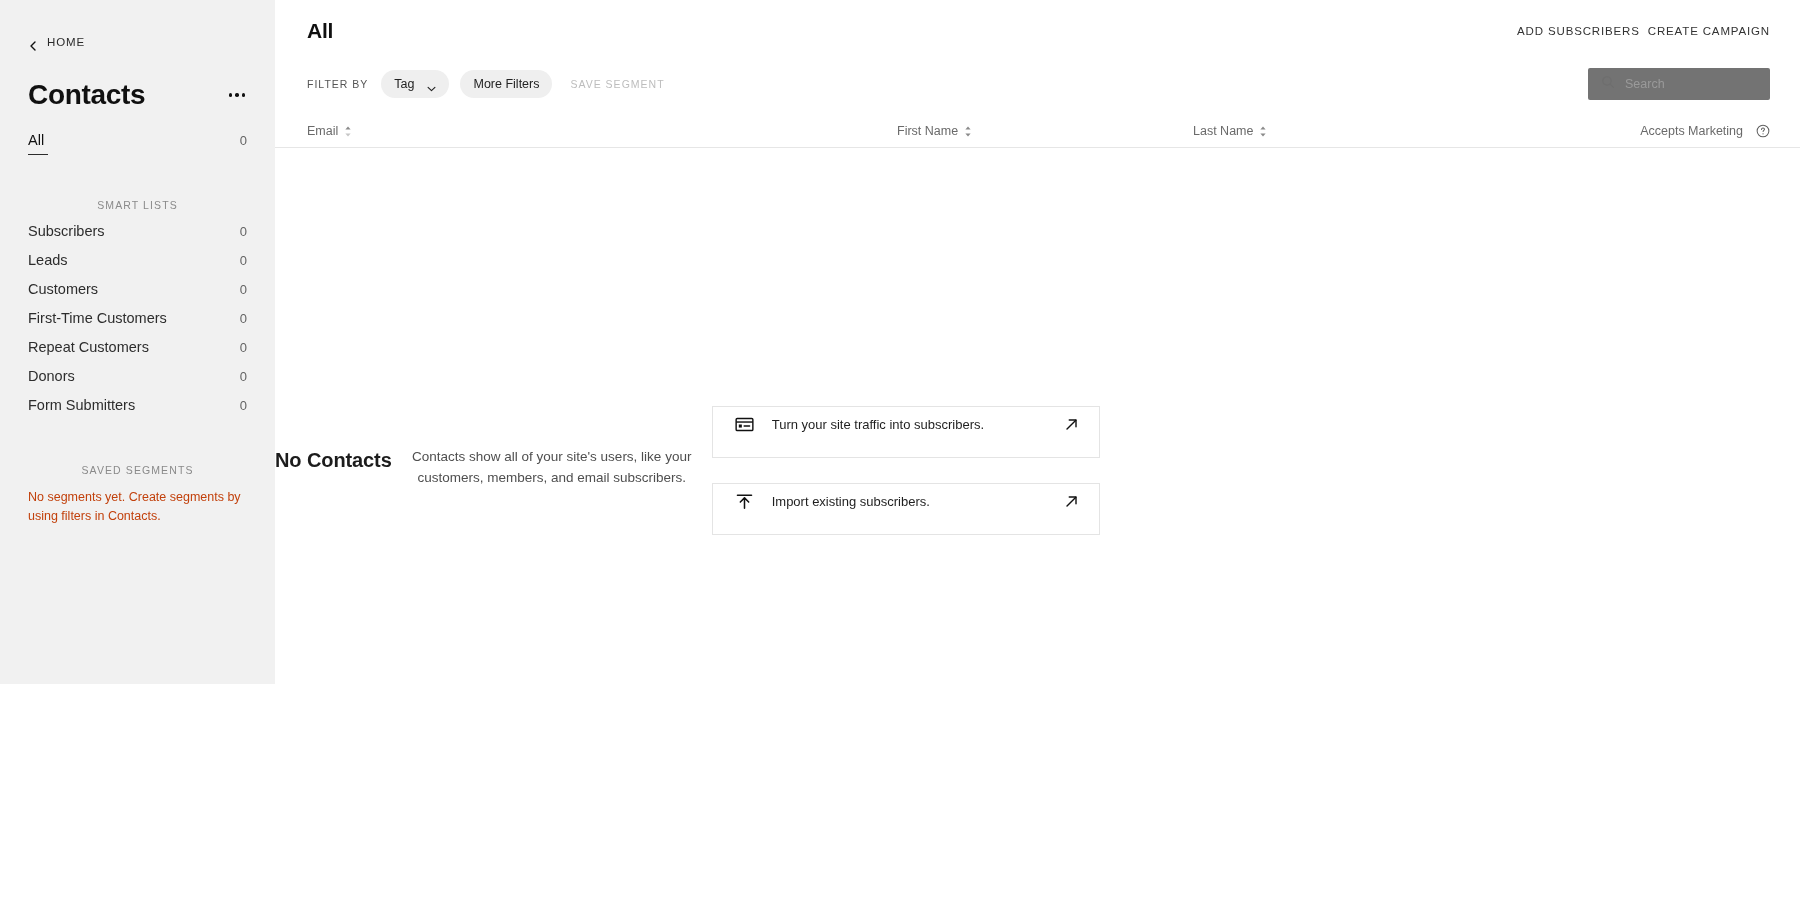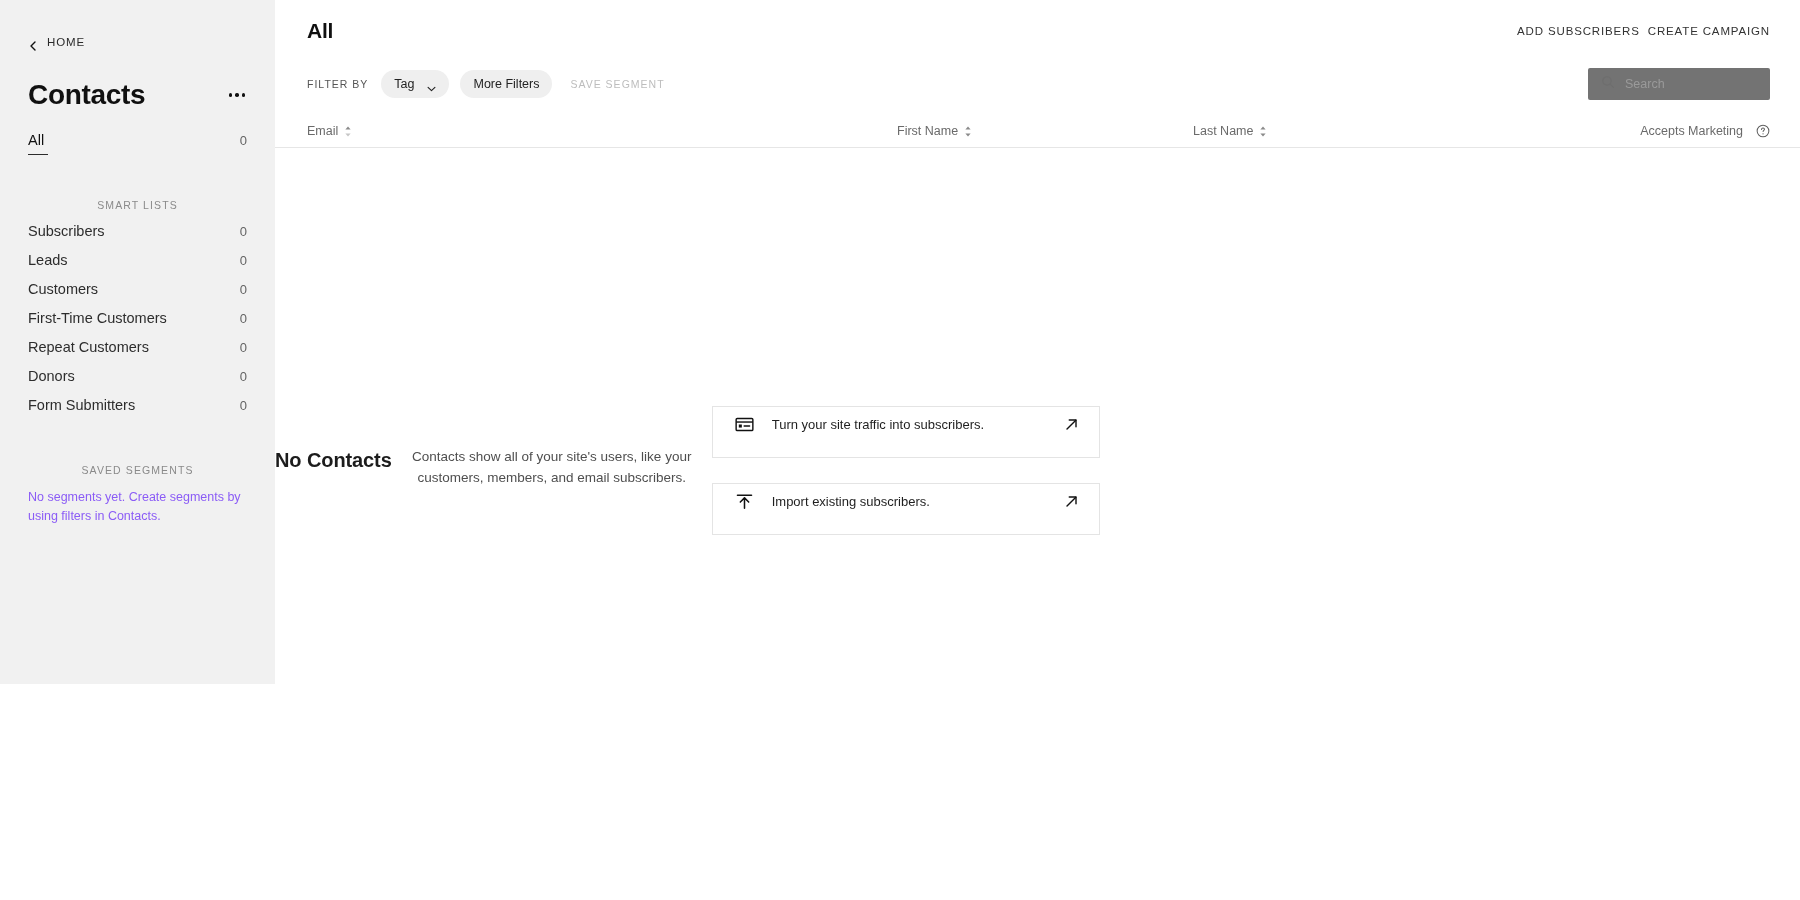--- a/index.html
+++ b/index.html
@@ -125,21 +125,21 @@
     text-align: center;
   }
 
   .smart-list .nav-row { height: 29px; margin-bottom: 0; }
   .smart-list .nav-row + .nav-row { margin-top: 0; }
   .smart-list .nav-label { font-size: 14.5px; }
 
   .segments-empty {
     font-size: 12.5px;
     line-height: 1.5;
-    color: #8b5cf6;
+    color: #c2410c;
     max-width: 215px;
   }
 
   
   .main {
     flex: 1;
     height: 900px;
     background: #ffffff;
     position: relative;
     overflow: hidden;

